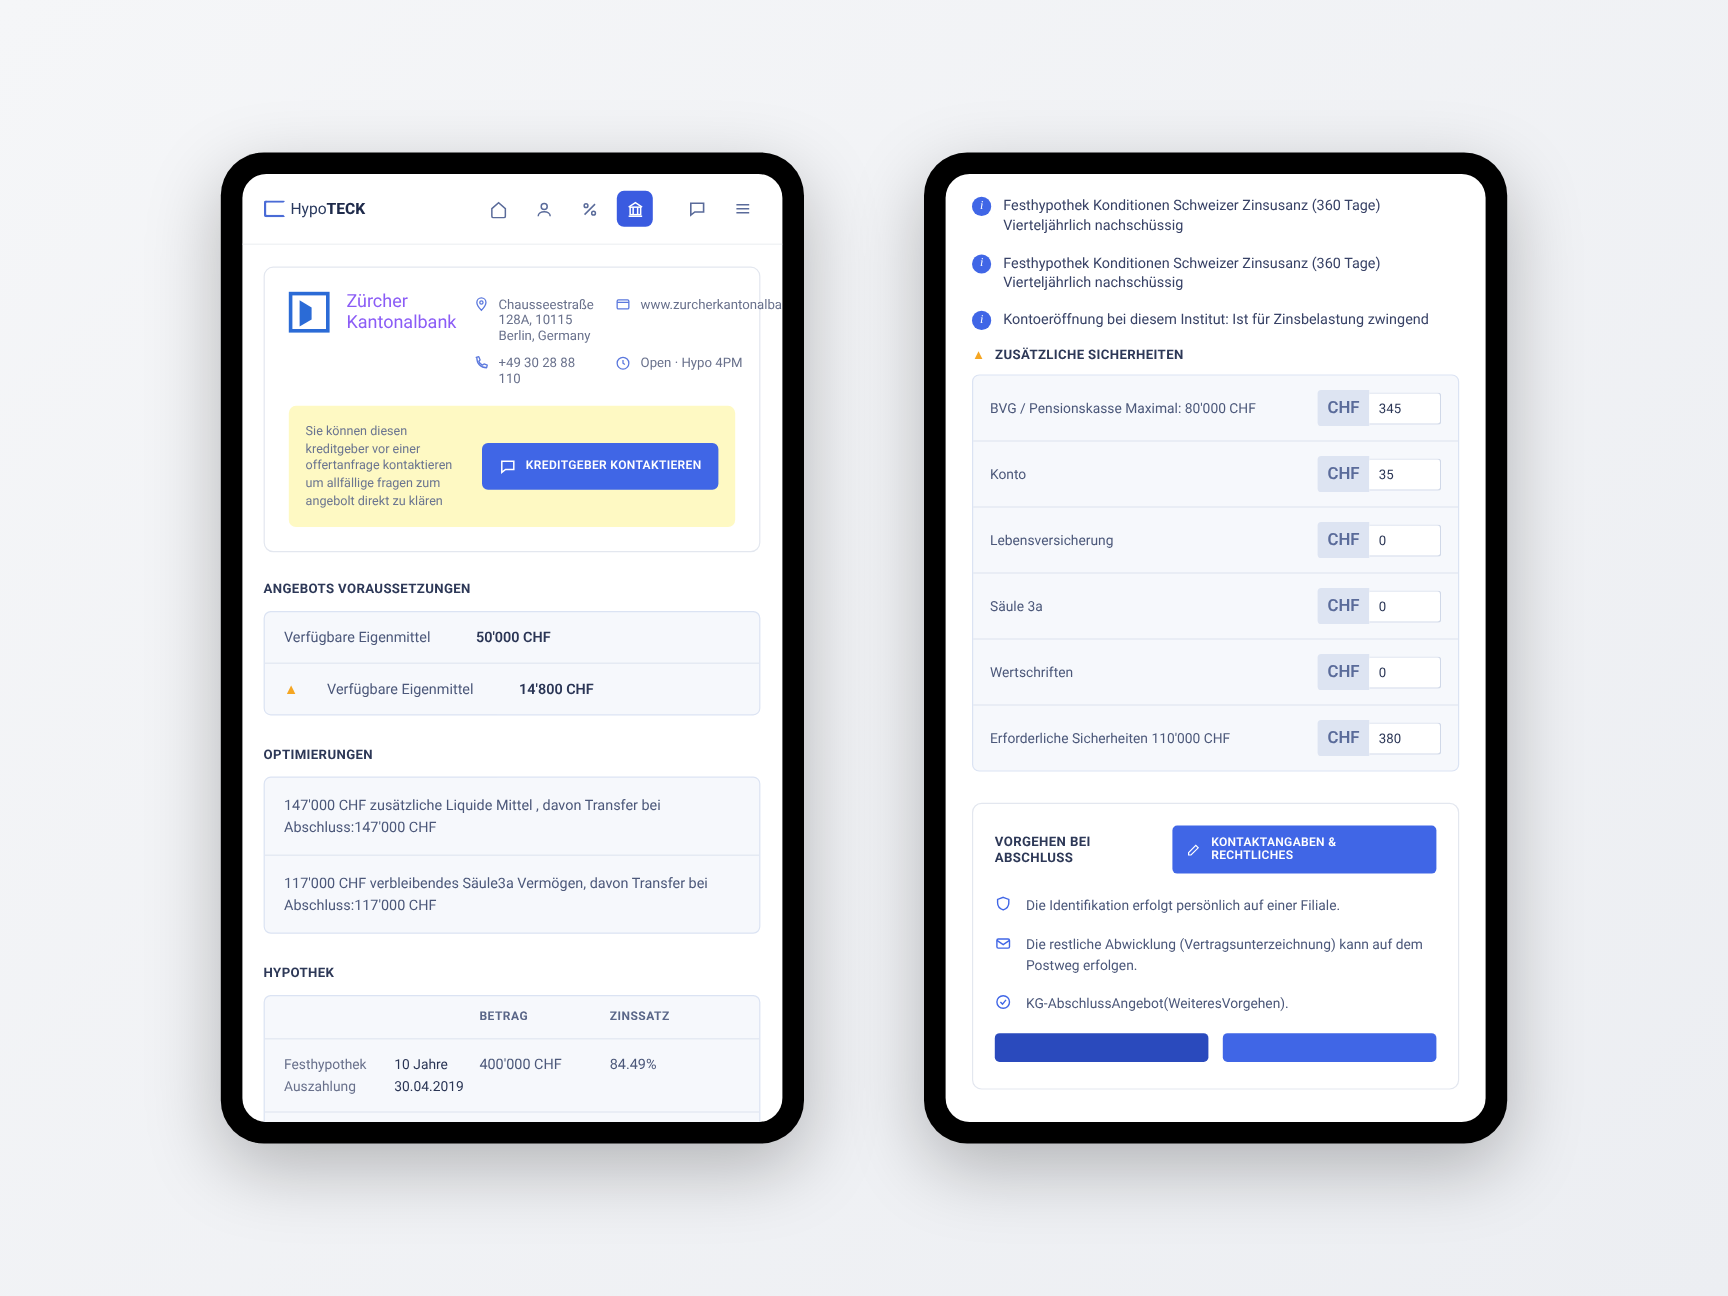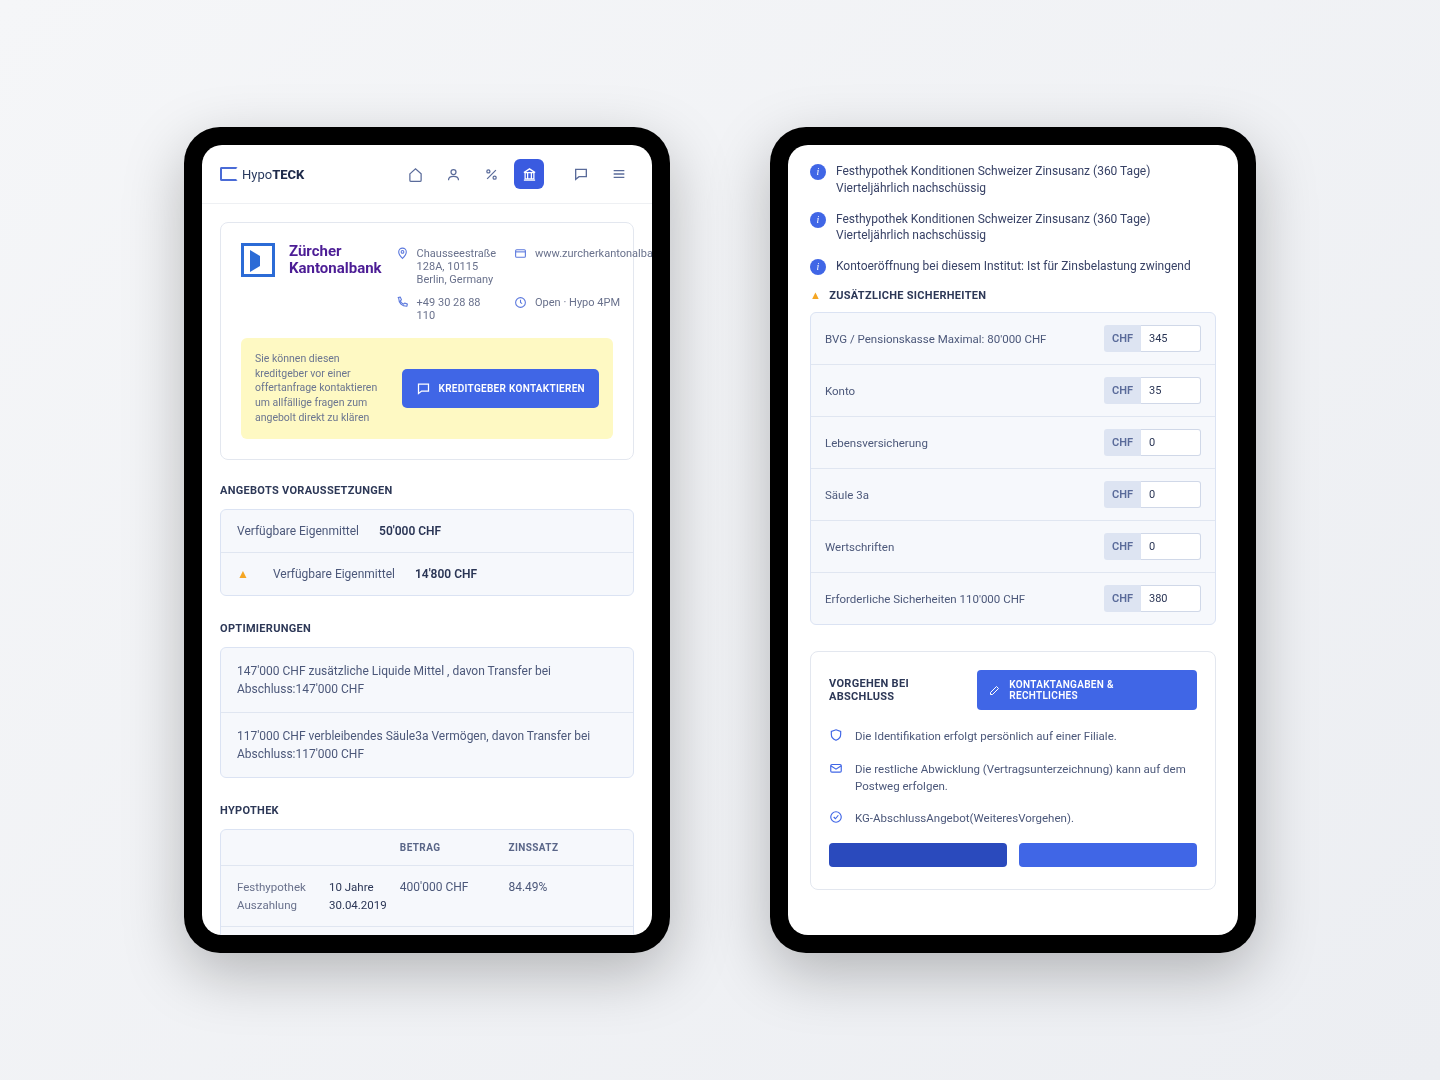--- a/index.html
+++ b/index.html
@@ -76,21 +76,21 @@
     position: relative;
     flex-shrink: 0;
   }
   .bank-logo::after {
     content:""; position:absolute; left:6px; top:4px;
     border-left: 10px solid #2b6bd6;
     border-top: 6px solid transparent;
     border-bottom: 6px solid transparent;
     height: 10px;
   }
-  .bank-name { font-weight: 700; font-size: 15px; line-height: 1.15; color:#4c1d95; }
+  .bank-name { font-weight: 400; font-size: 15px; line-height: 1.15; color:#8b5cf6; }
   .bank-name .sub { display:block; }
 
   .bank-meta { display: grid; grid-template-columns: 1fr 1fr; gap: 10px 18px; margin-top: 4px; font-size: 11px; color:#69718c; flex:1; }
   .meta { display: flex; gap: 8px; align-items: flex-start; }
   .mini-icon { color:#5b78dd; flex-shrink:0; }
 
   .contact-strip {
     margin-top: 16px;
     background: #fef9c3;
     border-radius: 6px;
@@ -121,21 +121,21 @@
     text-transform: uppercase;
   }
 
   .soft-box {
     background: #f6f8fc;
     border: 1px solid #dbe3f3;
     border-radius: 6px;
   }
   .row-line { padding: 14px 16px; font-size: 12px; color:#4c587a; border-bottom:1px solid #e0e6f1; display:flex; gap:20px; }
   .row-line:last-child { border-bottom:none; }
-  .row-line .val { font-weight:600; color:#2a3555; }
+  .row-line .val { font-weight:600; color:#2a3555;margin-left:18px; }
   .warn { color:#f5a623; margin-right:4px; }
 
   .opt-box .row-line { display:block; line-height:1.5; }
 
   .tbl { width: 100%; font-size: 12px; }
   .tbl .thead { display:grid; grid-template-columns: 1.5fr 1fr 1fr; padding:12px 16px; font-size:10px; font-weight:700; letter-spacing:.4px; color:#5a6688; border-bottom:1px solid #e0e6f1; }
   .tbl .trow { display:grid; grid-template-columns: 1.5fr 1fr 1fr; padding:14px 16px; border-bottom:1px solid #e0e6f1; color:#4c587a; align-items:start; }
   .tbl .trow:last-child { border-bottom:none; }
   .term { display:grid; grid-template-columns: auto auto; gap: 4px 10px; font-size:11.5px; }
   .term span:nth-child(odd){ color:#69718c; }
@@ -153,21 +153,21 @@
   .sec-hdr { display:flex; gap:8px; align-items:center; margin:12px 0 10px 0; font-size:11px; font-weight:700; letter-spacing:.3px; color:#2d3857; }
   .warn-tri { color:#f5a623; }
 
   .para { font-size:11.5px; color:#5c6789; line-height:1.5; margin-bottom:14px; }
 
   .sec-table { border:1px solid #dbe3f3; border-radius:6px; background:#f6f8fc; }
   .sec-row { display:flex; align-items:center; justify-content:space-between; padding:12px 14px; border-bottom:1px solid #e0e6f1; }
   .sec-row:last-child { border-bottom:none; }
   .sec-row .lbl { font-size:11.5px; color:#4c587a; }
   .sec-row .inp-wrap { display:flex; align-items:center; gap:0; }
-  .chf-badge { background:#dde4f2; color:#5a6b9a; font-size:11px; font-weight:600; padding:7px 8px; border-radius:3px 0 0 3px; }
+  .chf-badge { background:#dde4f2; color:#5a6b9a; font-size:14px; font-weight:600; padding:7px 8px; border-radius:3px 0 0 3px; }
   .sec-input {
     width: 60px; background:#fff; border:1px solid #d0d8e8; border-left:none;
     font-size:11px; color:#2a3555; padding:6px 8px; border-radius:0 3px 3px 0;
     font-family:inherit;
   }
 
   .proc-card { border:1px solid #e3e7ef; border-radius:8px; padding:18px 18px 22px 18px; margin-top:26px; }
   .proc-hdr { display:flex; align-items:center; justify-content:space-between; margin-bottom:18px; }
   .proc-hdr h4 { font-size:11px; font-weight:700; letter-spacing:.3px; color:#2d3857; }
   .pill-btn { background:#4066e6; color:#fff; font-size:10px; font-weight:600; letter-spacing:.3px; padding:9px 12px; border-radius:4px; display:flex; align-items:center; gap:8px; cursor:pointer; }

